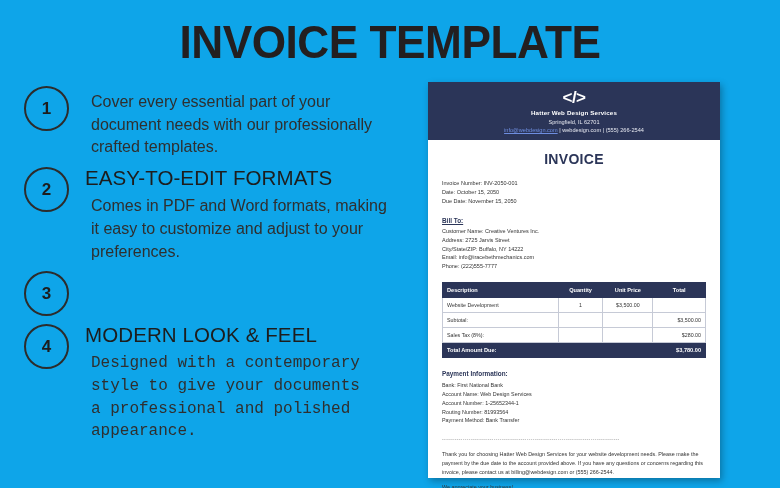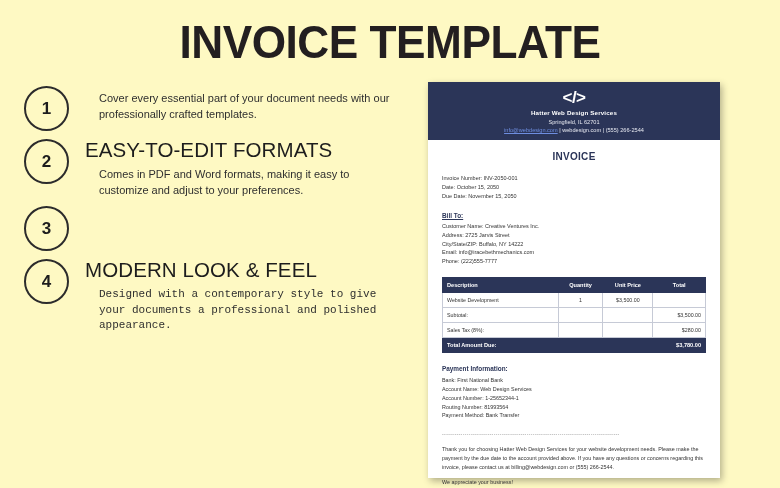--- a/index.html
+++ b/index.html
@@ -5,21 +5,21 @@
   * { box-sizing: border-box; margin: 0; padding: 0; }
   html, body {
     width: 780px; height: 488px;
     overflow: hidden;
     background: #e2e2e2;
     font-family: "Liberation Sans", sans-serif;
   }
   .page {
     position: relative;
     width: 780px; height: 488px;
-    background: #fef9c3;
+    background: #0ea5e9;
   }
 
   
   .title {
     position: absolute;
     top: 14px; left: 0; width: 780px;
     text-align: center;
     font-family: "Liberation Sans", sans-serif;
     font-size: 47px;
     font-weight: 700;
@@ -63,22 +63,22 @@
   .f-head {
     font-size: 20.5px;
     font-weight: 400;
     color: #1d1d1d;
     letter-spacing: 0.1px;
     line-height: 1.12;
     white-space: nowrap;
   }
   .f-desc {
     margin-top: 5px;
-    margin-left: 14px;
-    font-size: 11px;
+    margin-left: 6px;
+    font-size: 16px;
     line-height: 1.42;
     color: #2f2f2f;
     max-width: 300px;
   }
   .feature:nth-child(1) .f-desc,
   .feature:nth-child(2) .f-desc,
   .feature:nth-child(3) .f-desc { max-width: 296px; }
   .feature:nth-child(4) .f-desc { max-width: 278px; font-family: Liberation Mono, monospace; }
 
   
@@ -122,21 +122,21 @@
   }
   .co-contact .mail {
     color: #6e8ee0;
     text-decoration: underline;
   }
 
   .doc-body { padding: 11px 14px 0 14px; }
 
   .inv-title {
     text-align: center;
-    font-size: 10px;
+    font-size: 14px;
     font-weight: 700;
     color: #2b3558;
     letter-spacing: 0.3px;
     margin-bottom: 12px;
   }
   .meta-line, .bill-line {
     font-size: 5.5px;
     line-height: 1.62;
     color: #333;
   }

